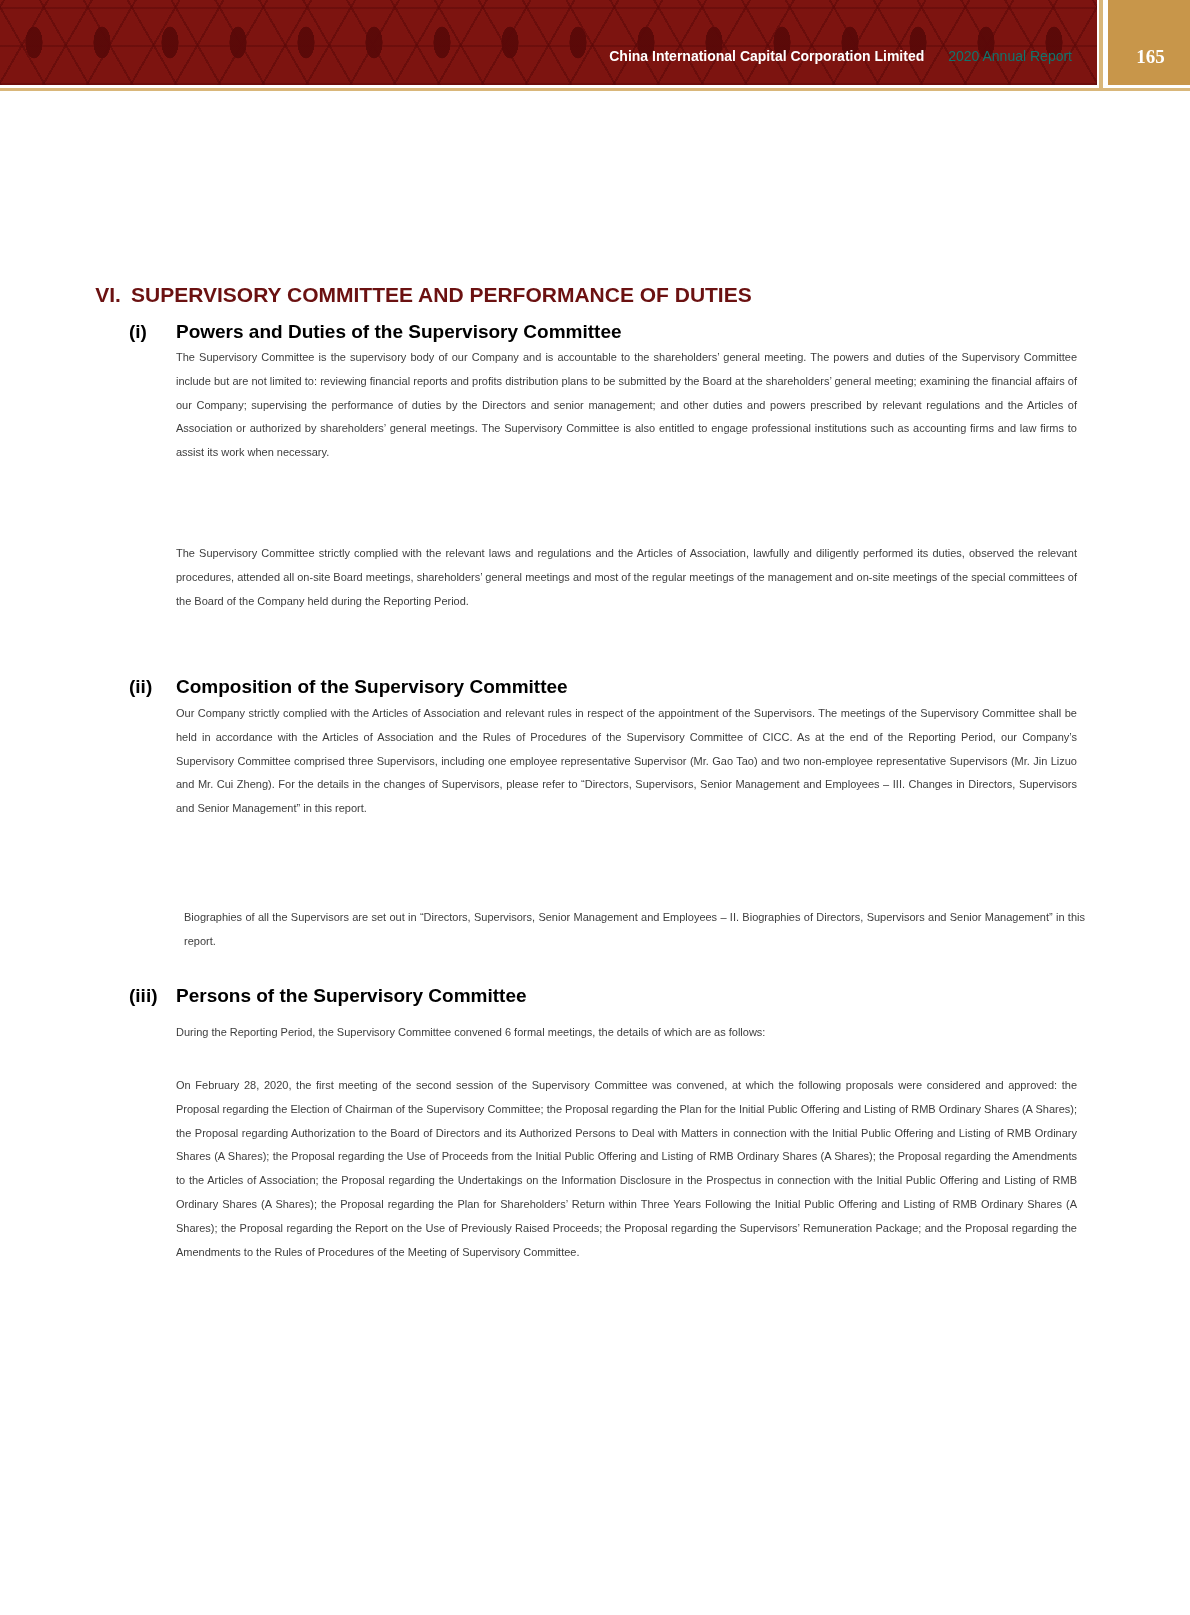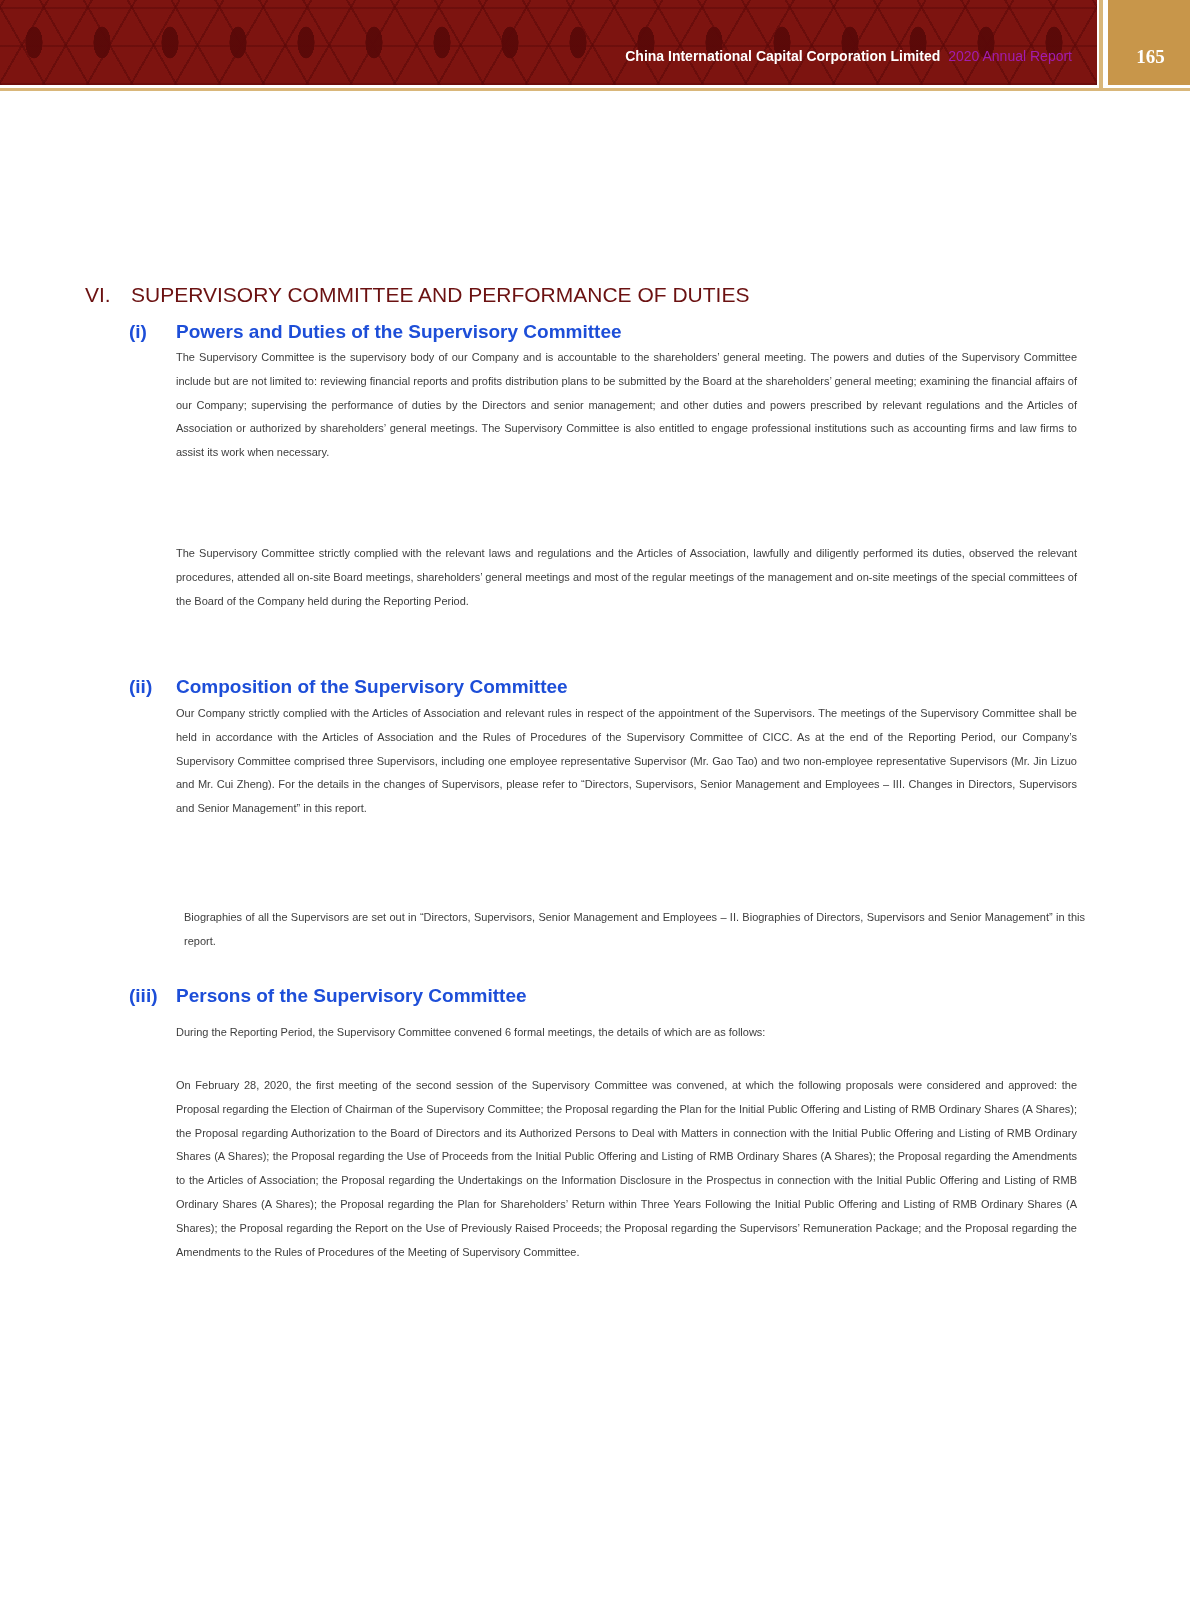--- a/index.html
+++ b/index.html
@@ -17,39 +17,39 @@
         radial-gradient(ellipse 14px 26px at 50% 50%, rgba(80,6,6,0.75) 0 60%, transparent 62%);
       background-size: auto, auto, auto, 68px 85px;
     }
     .header-rule {
       position: absolute; left: 0; top: 88px; width: 1190px; height: 3px; background: #d9b77a;
     }
     .header-title {
       position: absolute; right: 118px; top: 48px; color: #ffffff; font-size: 14px; white-space: nowrap;
     }
     .header-title .company { font-weight: bold; }
-    .header-title .report { font-weight: normal; margin-left: 8px; color: #a21caf; }
+    .header-title .report { font-weight: normal; margin-left: 24px; color: #0f766e; }
     .page-box {
       position: absolute; left: 1105px; top: 0; width: 85px; height: 85px; background: #c8964a;
       border-left: 3px solid #ffffff;
     }
     .page-box-sep {
       position: absolute; left: 1097px; top: 0; width: 8px; height: 88px; background: #d9b77a;
       border-left: 2px solid #fff; border-right: 2px solid #fff; box-sizing: border-box;
     }
     .page-number {
       position: absolute; left: 0; right: 0; top: 46px; text-align: center;
       font-family: "Liberation Serif", serif; font-weight: bold; font-size: 19px; color: #ffffff;
     }
     .section-title {
-      position: absolute; left: 85px; top: 283px; font-size: 21px; font-weight: normal; color: #6b1111; white-space: nowrap;
+      position: absolute; left: 85px; top: 283px; font-size: 21px; font-weight: bold; color: #6b1111; white-space: nowrap; text-align: center;
     }
     .section-title .num { display: inline-block; width: 46px; }
     .sub {
-      position: absolute; left: 129px; font-size: 19px; font-weight: bold; color: #1d4ed8; white-space: nowrap;
+      position: absolute; left: 129px; font-size: 19px; font-weight: bold; color: #000000; white-space: nowrap;
     }
     .sub .num { display: inline-block; width: 47px; }
     .para {
       position: absolute; left: 176px; width: 901px; font-size: 11px; line-height: 23.8px;
       text-align: justify; color: #3d3d3d;
     }
   </style>
 </head>
 <body>
 

